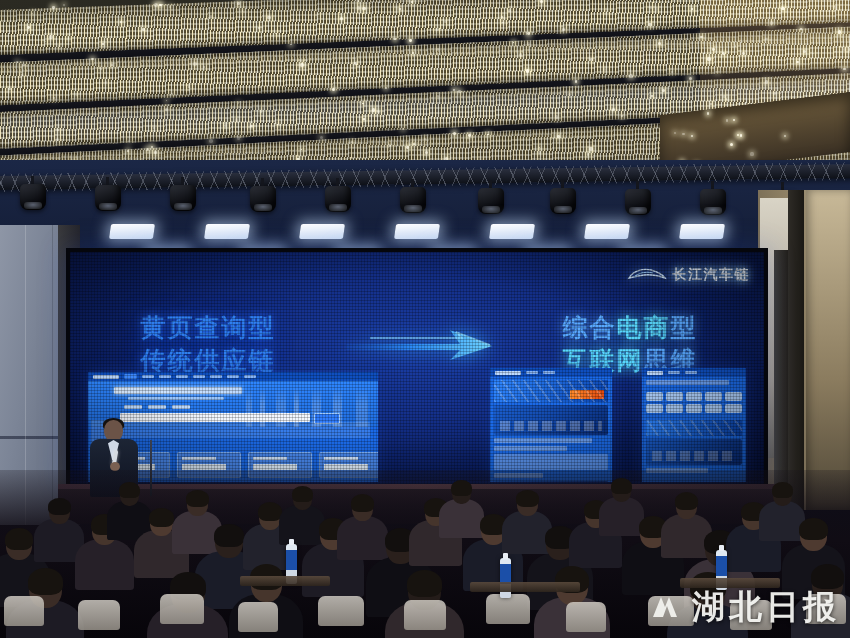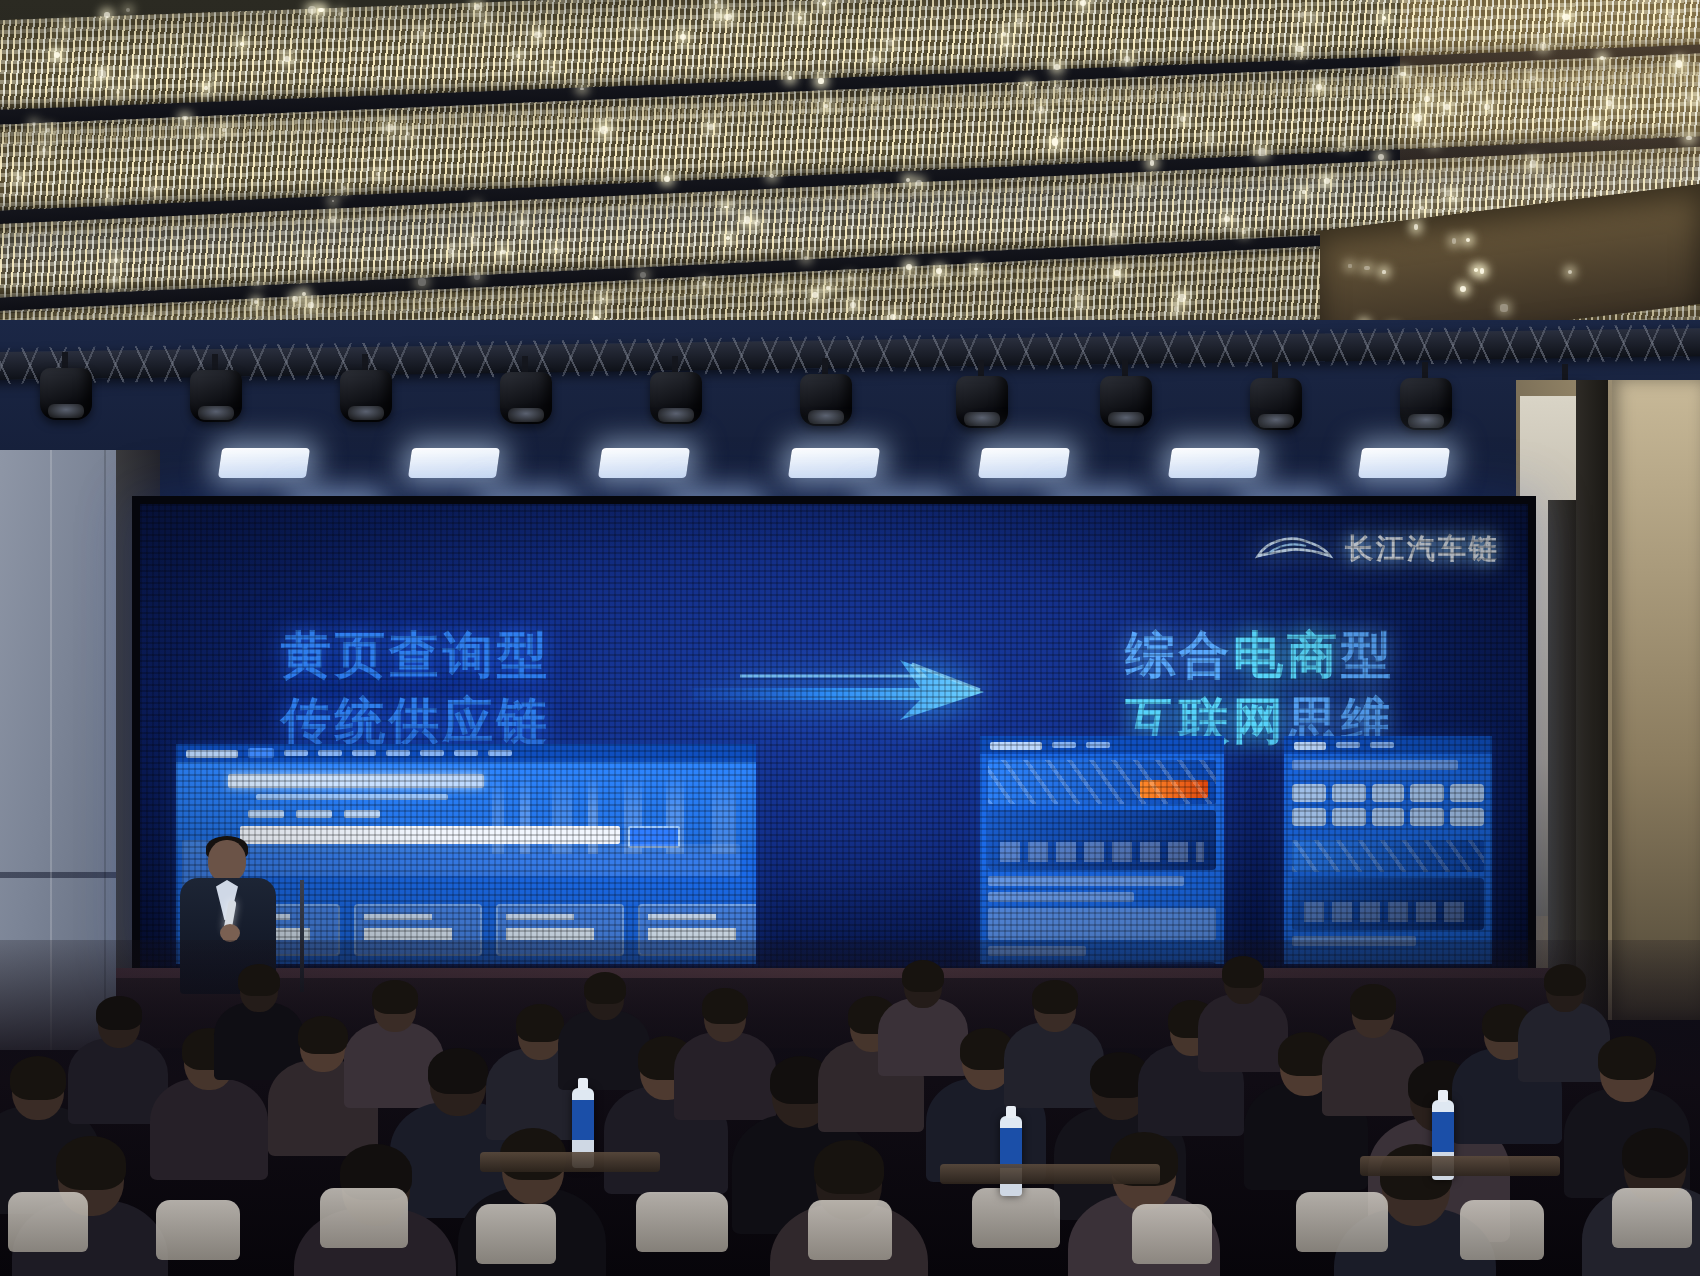--- a/index.html
+++ b/index.html
@@ -991,14 +991,20 @@
         <div class="chair" style="left: 806px; top: 124px; width: 40px; height: 30px;"></div>
         <div class="bottle" style="left: 286px; top: 74px;"></div>
         <div class="bottle" style="left: 500px; top: 88px;"></div>
         <div class="bottle" style="left: 716px; top: 80px;"></div>
         <div class="table-strip" style="left: 240px; top: 106px; width: 90px; height: 10px;"></div>
         <div class="table-strip" style="left: 470px; top: 112px; width: 110px; height: 10px;"></div>
         <div class="table-strip" style="left: 680px; top: 108px; width: 100px; height: 10px;"></div>
       </div>
   </div>
 
+  <div class="watermark">
+    <svg class="wm-mark" viewBox="0 0 34 34">
+      <path d="M3 26 L11 6 L15 16 L19 6 L27 26 L21 26 L17 15 L13 26 Z" fill="#f2f2ee"></path>
+    </svg>
+    <span class="wm-text">湖北日报</span>
+  </div>
 
 </div>
 
 </body></html>

